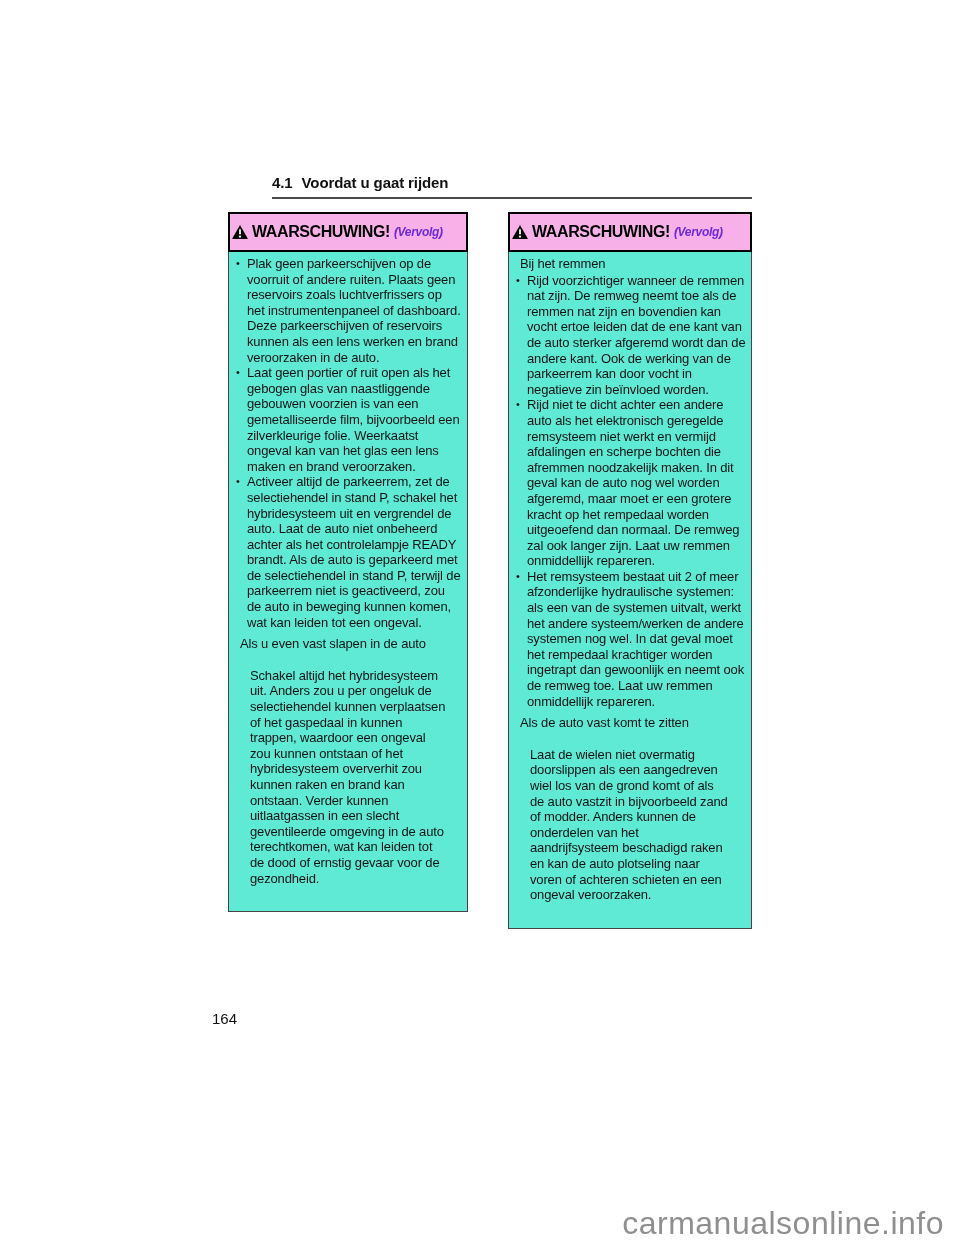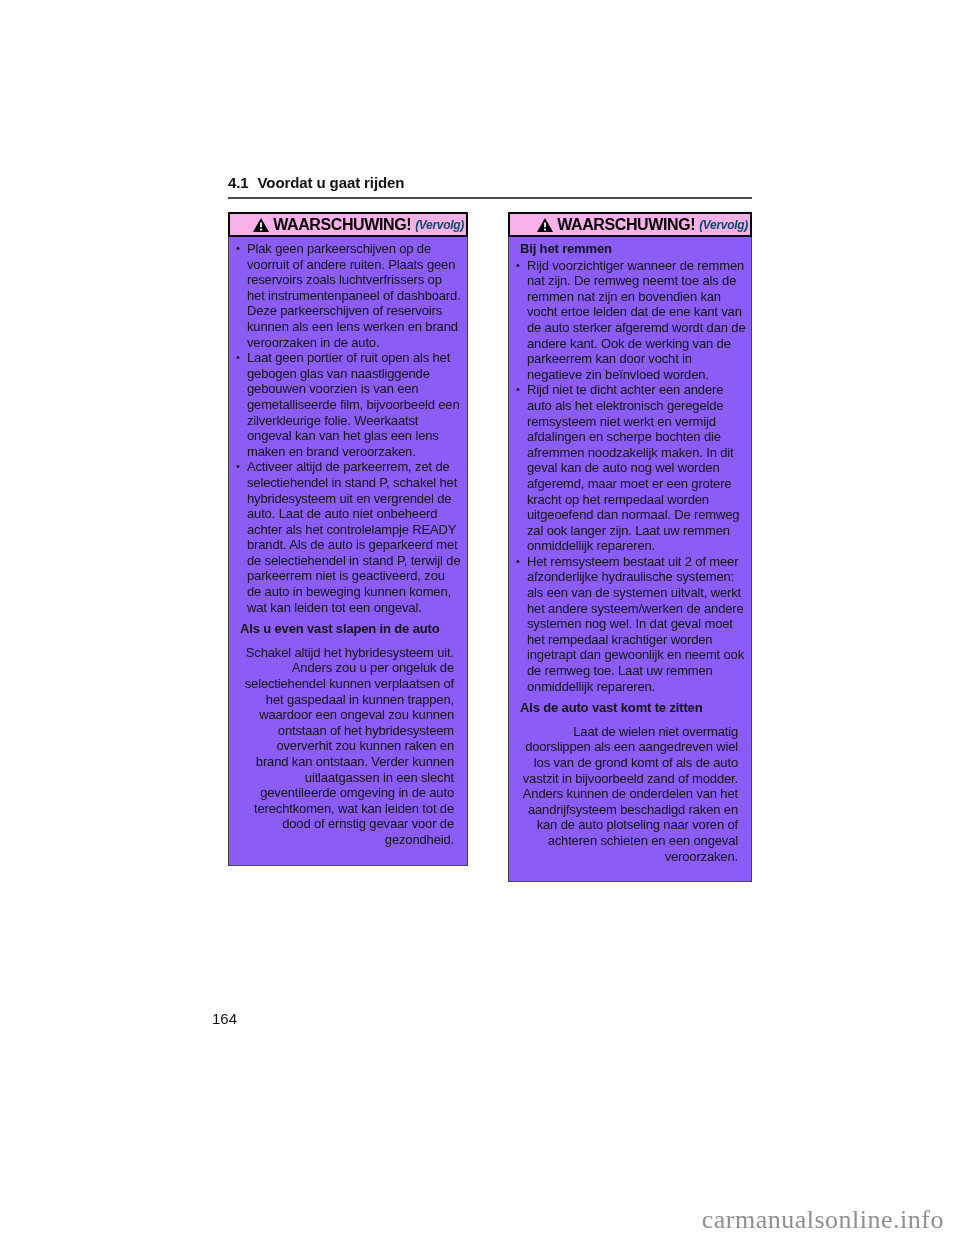--- a/index.html
+++ b/index.html
@@ -9,21 +9,21 @@
     position: relative;
     font-family: "Liberation Sans", "DejaVu Sans", sans-serif;
     color: #141414;
     overflow: hidden;
   }
   .content {
     position: absolute;
     left: 228px; top: 174px;
     width: 524px;
   }
-  .section-header { margin-bottom: 13px; }
+  .section-header { margin-bottom: 13px; margin-left: 44px; }
   .section-title-line {
     font-size: 15px;
     font-weight: bold;
     color: #111;
     letter-spacing: -0.1px;
   }
   .section-number { margin-right: 9px; }
   .header-rule {
     margin-top: 6px;
     border-top: 2px solid #4a4a4a;
@@ -34,86 +34,85 @@
     gap: 40px;
     align-items: flex-start;
   }
   .col-left  { width: 240px; flex: none; }
   .col-right { width: 244px; flex: none; }
   .warning-header {
     background: var(--warn-bg, #f8b0e9);
     border: 2px solid #000;
     display: flex;
     align-items: center;
-    justify-content: flex-end;
+    justify-content: flex-start;
     gap: 4px;
-    height: 25px;
+    height: 40px;
     padding: 0 2px;
   }
   .warning-title {
     font-weight: bold;
     font-size: 16px;
     letter-spacing: -0.4px;
     color: #000;
     white-space: nowrap;
   }
   .warning-suffix {
     font-weight: bold;
     font-style: italic;
     font-size: 12px;
     letter-spacing: -0.3px;
-    color: #0c4a6e;
+    color: #6d28d9;
     white-space: nowrap;
   }
   .warn-icon-svg { display: block; }
   .warning-body {
     border: 1.5px solid #454545;
     border-top: none;
-    background: #8b5cf6;
+    background: #5eead4;
     padding: 3px 5px 9px 5px;
     font-size: 13px;
     line-height: 15.6px;
     letter-spacing: -0.15px;
     color: #141414;
   }
   ul.bullets { list-style: none; }
   ul.bullets li {
     position: relative;
     padding-left: 13px;
   }
   ul.bullets li::before {
     content: "\2022";
     position: absolute;
     left: 2px;
     top: 0;
     font-size: 11px;
   }
   .sub-heading {
-    font-weight: bold;
+    font-weight: normal;
     margin-top: 6px;
     margin-bottom: 1px;
     padding-left: 6px;
   }
   .warning-body > :first-child { margin-top: 1px; }
-  .paragraph { margin: 8px; text-align: right; }
+  .paragraph { margin: 16px; }
   .page-number {
     position: absolute;
     left: 212px; top: 1010px;
     font-size: 15px;
     font-weight: normal;
     color: #111;
     text-align: center;
   }
   .watermark {
     position: absolute;
     right: 16px; top: 1205px;
-    font-size: 26px;
+    font-size: 32px;
     color: var(--watermark-color, #8f8f8f);
     letter-spacing: 0.5px;
-    font-family: Liberation Serif, serif;
   }
 </style>
 </head>
 <body>
 
 <div class="content">
 
   <div class="section-header">
     <div class="section-title-line">
       <span class="section-number">4.1</span><span>Voordat u gaat rijden</span>

